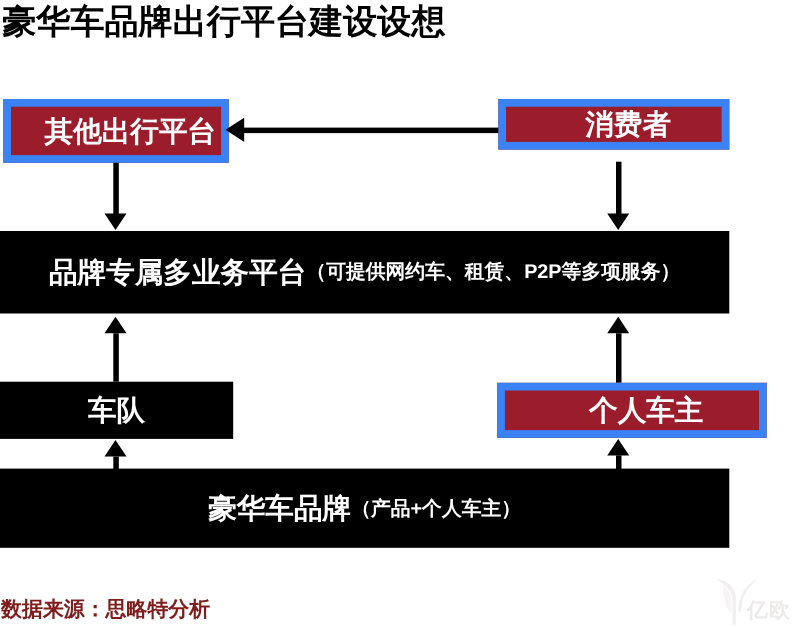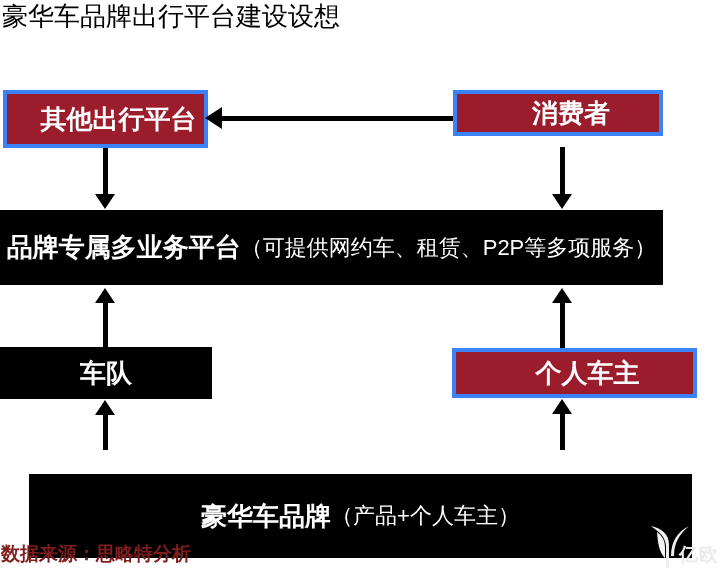--- a/index.html
+++ b/index.html
@@ -6,36 +6,36 @@
     --red:#9B1C2B;
     --black:#000000;
   }
   html,body{margin:0;padding:0;background:#ffffff;}
   body{font-family:"Liberation Sans","DejaVu Sans",sans-serif;}
   .canvas{
     position:relative;width:720px;height:571px;background:#ffffff;overflow:hidden;
   }
   .page-title{
     position:absolute;left:2px;top:2px;width:700px;
-    font-size:26px;font-weight:400;color:#000;letter-spacing:0px;line-height:1.15;
+    font-size:31px;font-weight:700;color:#000;letter-spacing:0px;line-height:1.15;
   }
   .node{
     position:absolute;display:flex;align-items:center;justify-content:center;
     color:#fff;font-weight:700;text-align:center;
   }
-  .node.red{background:var(--red);border:4px solid #3b82f6;box-sizing:border-box;padding-left:26px;}
+  .node.red{background:var(--red);border:7px solid #3b82f6;box-sizing:border-box;padding-left:26px;}
   .node.black{background:var(--black);}
   .box-label{font-size:26px;font-weight:700;color:#fff;}
   .band{
     position:absolute;left:0;width:663px;background:var(--black);
     display:flex;flex-direction:row;align-items:center;justify-content:center;
     color:#fff;text-align:center;
   }
   .band .l1{font-size:26px;font-weight:700;line-height:1.25;}
-  .band .l2{font-size:22px;font-weight:400;line-height:1.25;}
+  .band .l2{font-size:18px;font-weight:700;line-height:1.25;}
   .hline{position:absolute;background:var(--black);height:5px;}
   .vline{position:absolute;background:var(--black);width:5px;}
   .head{position:absolute;width:0;height:0;}
   .head.left{border-top:11px solid transparent;border-bottom:11px solid transparent;border-right:17px solid var(--black);}
   .head.down{border-left:10px solid transparent;border-right:10px solid transparent;border-top:15px solid var(--black);}
   .head.up{border-left:10px solid transparent;border-right:10px solid transparent;border-bottom:15px solid var(--black);}
   .source-note{
     position:absolute;left:1px;top:541px;font-size:19px;font-weight:700;color:#7f1d1d;
   }
   .watermark{
@@ -89,21 +89,21 @@
   <div class="node red" style="left:452px;top:348px;width:245px;height:50px;">
     <span class="box-label">个人车主</span>
   </div>
 
   <div class="head up" style="left:95px;top:400px;"></div>
   <div class="vline" style="left:103px;top:415px;height:35px;"></div>
 
   <div class="head up" style="left:552px;top:399px;"></div>
   <div class="vline" style="left:560px;top:414px;height:36px;"></div>
 
-  <div class="band" style="top:474px;height:84px;margin-left:29px;">
+  <div class="band" style="top:426px;height:72px;">
     <div class="l1">豪华车品牌</div>
     <div class="l2">（产品+个人车主）</div>
   </div>
 
   <div class="source-note">数据来源：思略特分析</div>
 
   <div class="watermark">
     <svg width="46" height="48" viewBox="0 0 46 48" style="position:absolute;left:0;bottom:0;">
       <path d="M22 46 L22 22 C22 12 14 6 4 4 C12 10 18 14 19 24 L19 46 Z" fill="#f1efef"></path>
       <path d="M24 34 C24 20 30 10 42 4 C33 12 27 20 27 34 Z" fill="#f1efef"></path>

